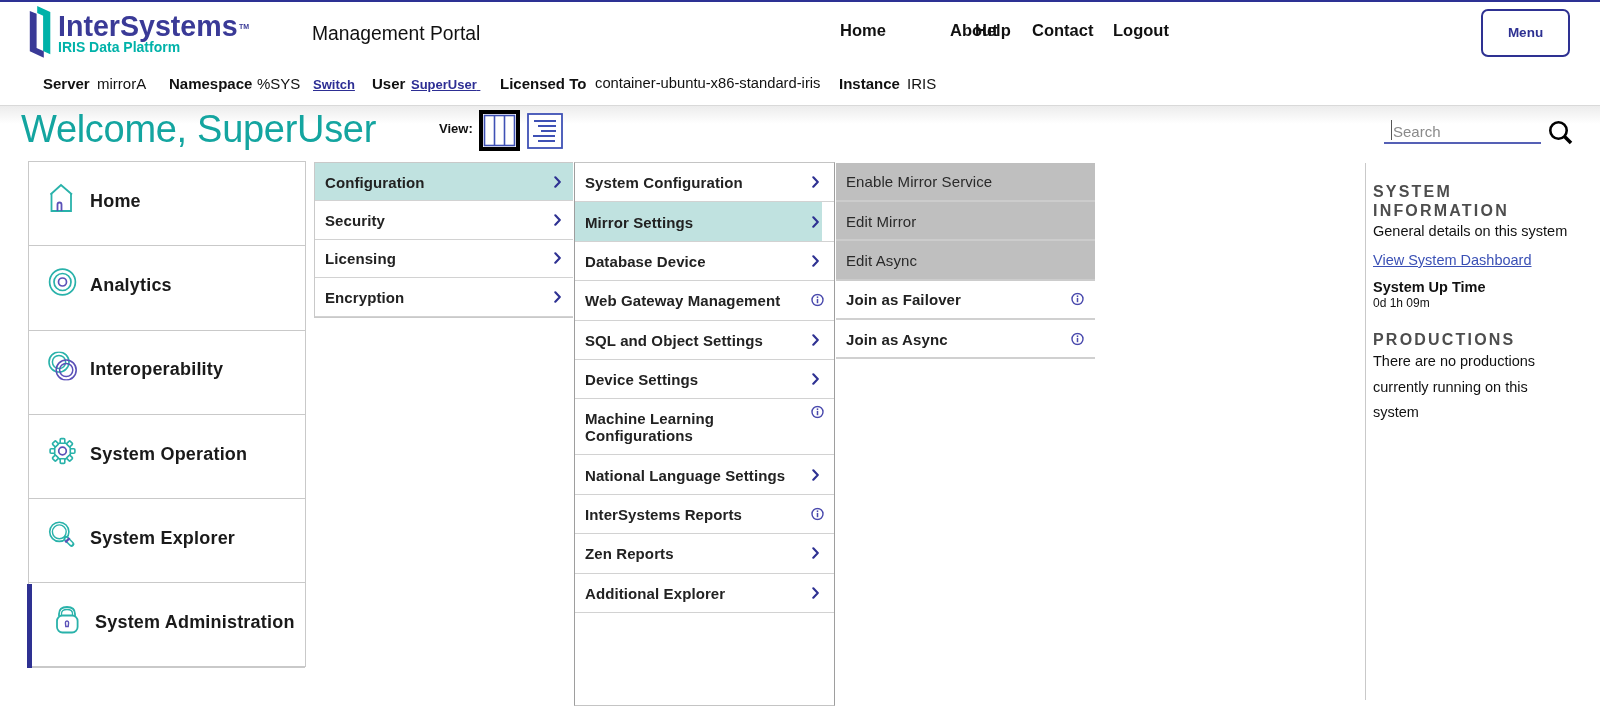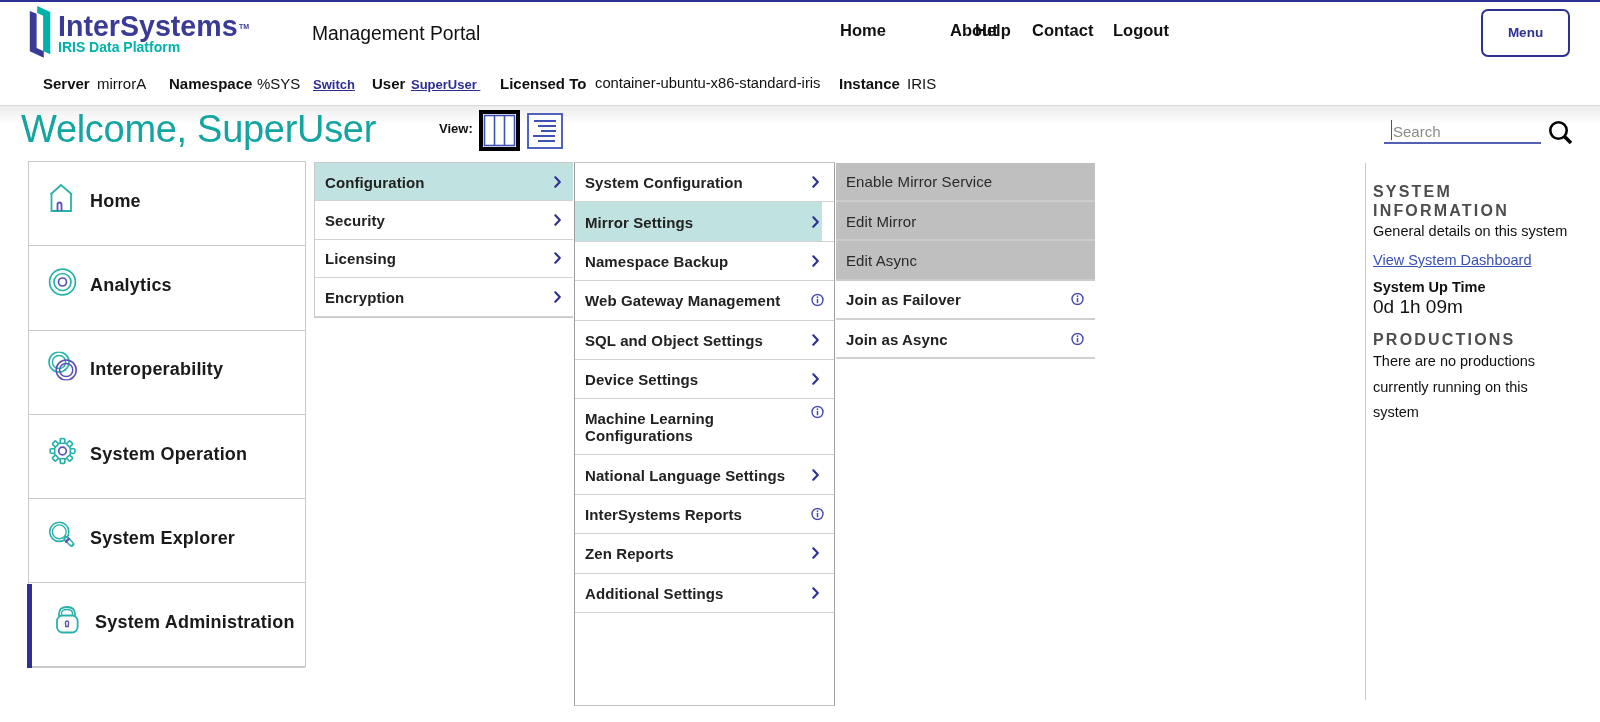--- a/index.html
+++ b/index.html
@@ -212,21 +212,21 @@
         <path d="M1.3 1.3 L5.8 6 L1.3 10.7" fill="none" stroke="#2e3192" stroke-width="2.1" stroke-linecap="round" stroke-linejoin="round"></path>
       </svg>
     </div>
   <div class="mrow hl">
       <span class="t">Mirror Settings</span>
       <svg class="chev" viewBox="0 0 7 12">
         <path d="M1.3 1.3 L5.8 6 L1.3 10.7" fill="none" stroke="#2e3192" stroke-width="2.1" stroke-linecap="round" stroke-linejoin="round"></path>
       </svg>
     </div>
   <div class="mrow">
-      <span class="t">Namespace Backup</span>
+      <span class="t">Database Device</span>
       <svg class="chev" viewBox="0 0 7 12">
         <path d="M1.3 1.3 L5.8 6 L1.3 10.7" fill="none" stroke="#2e3192" stroke-width="2.1" stroke-linecap="round" stroke-linejoin="round"></path>
       </svg>
     </div>
   <div class="mrow">
       <span class="t">Web Gateway Management</span>
       <svg class="info" viewBox="0 0 13 13">
         <circle cx="6.5" cy="6.5" r="5.5" fill="none" stroke="#4a4aad" stroke-width="1.4"></circle>
         <rect x="5.75" y="5.4" width="1.5" height="4.3" fill="#4a4aad"></rect>
         <rect x="5.75" y="2.9" width="1.5" height="1.6" fill="#4a4aad"></rect>
@@ -266,21 +266,21 @@
         <rect x="5.75" y="2.9" width="1.5" height="1.6" fill="#4a4aad"></rect>
       </svg>
     </div>
   <div class="mrow">
       <span class="t">Zen Reports</span>
       <svg class="chev" viewBox="0 0 7 12">
         <path d="M1.3 1.3 L5.8 6 L1.3 10.7" fill="none" stroke="#2e3192" stroke-width="2.1" stroke-linecap="round" stroke-linejoin="round"></path>
       </svg>
     </div>
   <div class="mrow">
-      <span class="t">Additional Settings</span>
+      <span class="t">Additional Explorer</span>
       <svg class="chev" viewBox="0 0 7 12">
         <path d="M1.3 1.3 L5.8 6 L1.3 10.7" fill="none" stroke="#2e3192" stroke-width="2.1" stroke-linecap="round" stroke-linejoin="round"></path>
       </svg>
     </div>
 </div>
 
 <div class="menucol" id="col4">
   <div class="mrow gray">
       <span class="t">Enable Mirror Service</span>
     </div>
@@ -307,17 +307,17 @@
       </svg>
     </div>
 </div>
 
 <div class="abs" id="rpanel">
   <div class="inner">
     <div class="rphead" style="position:absolute;top:19px">SYSTEM<br>INFORMATION</div>
     <div class="rptext" style="position:absolute;top:60px">General details on this system</div>
     <div class="rptext" style="position:absolute;top:89px"><a class="blue2" href="#">View System Dashboard</a></div>
     <div class="rptext" style="position:absolute;top:116px;font-weight:bold">System Up Time</div>
-    <div class="rptext" style="position:absolute;top:133px;font-size:19px">0d 1h 09m</div>
+    <div class="rptext" style="position:absolute;top:133px;font-size:12px">0d 1h 09m</div>
     <div class="rphead" style="position:absolute;top:167px">PRODUCTIONS</div>
     <div class="rptext" style="position:absolute;top:186px;line-height:25.5px">There are no productions<br>currently running on this<br>system</div>
   </div>
 </div>
 
 </body></html>

